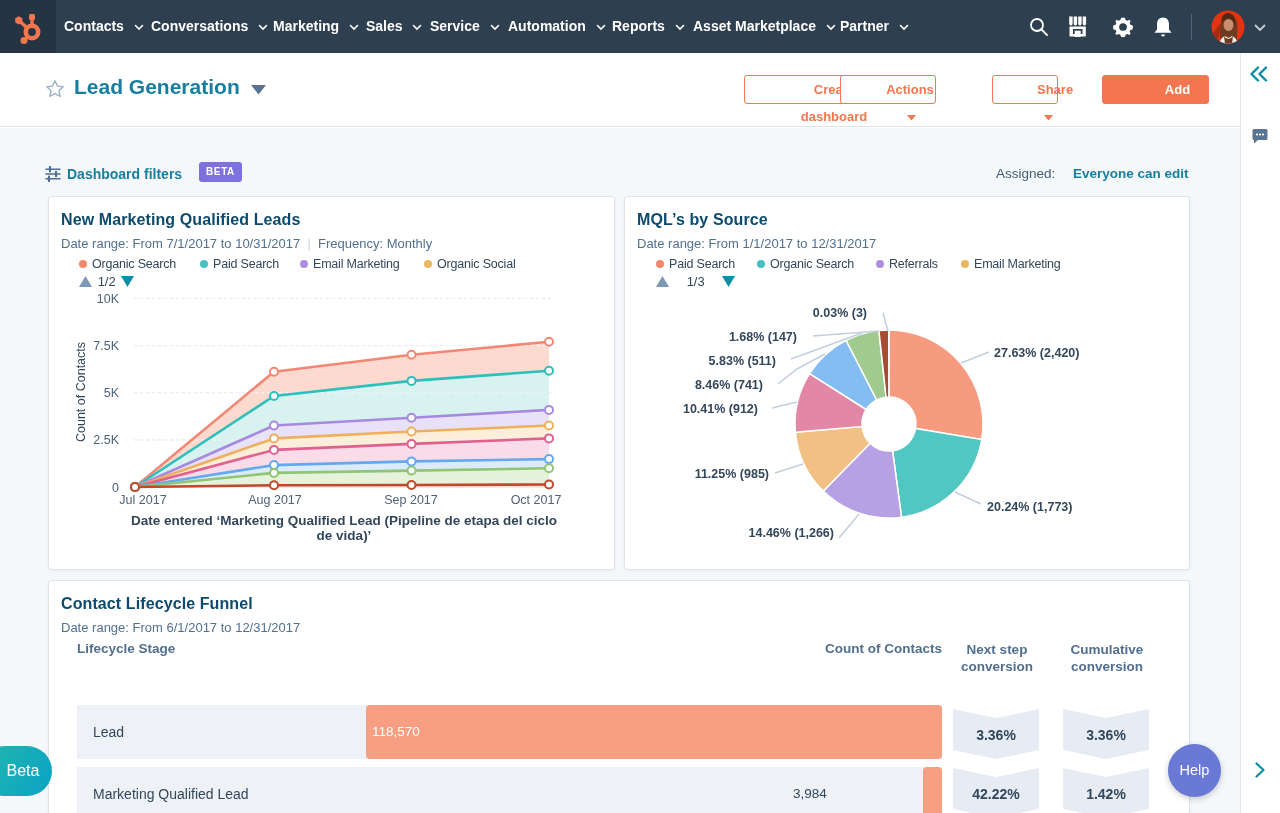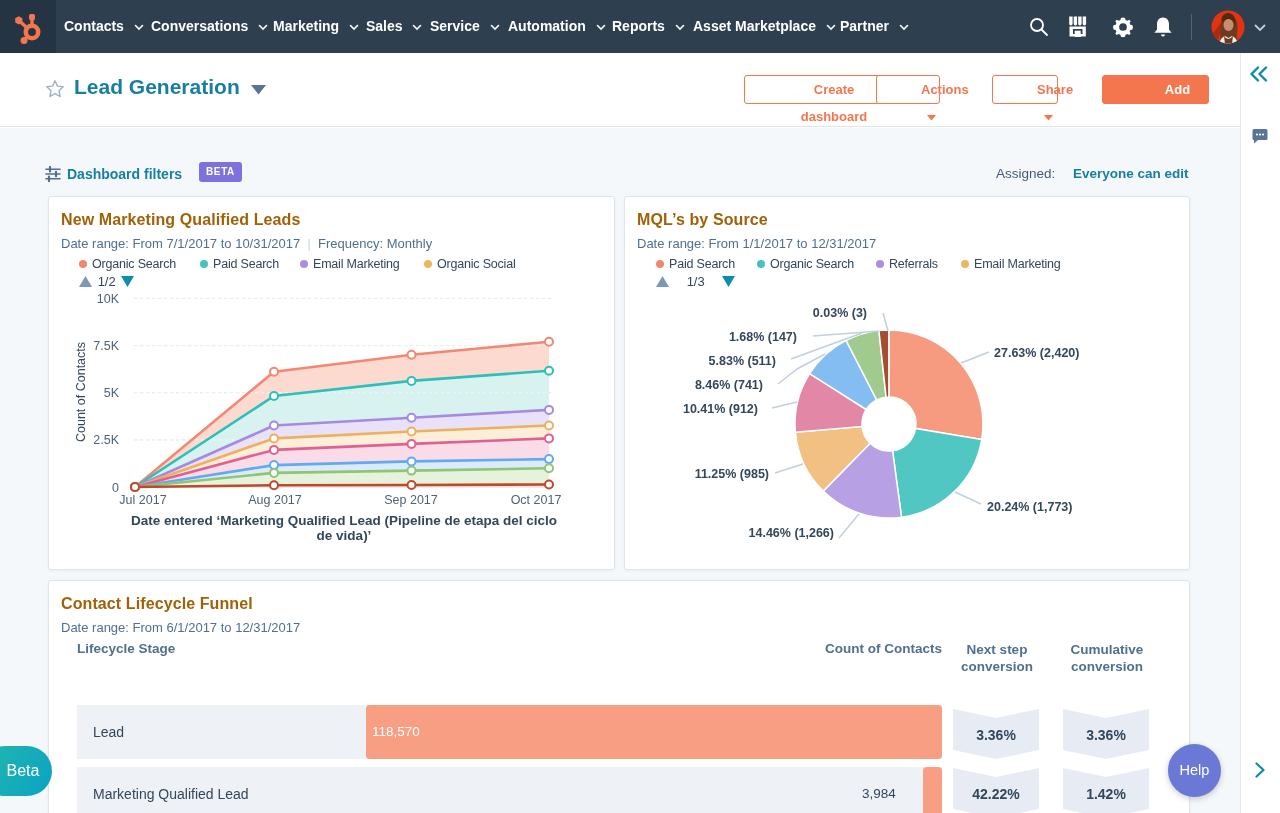--- a/index.html
+++ b/index.html
@@ -11,21 +11,21 @@
 .navitem svg { margin-left:6px; }
 
 #titlebar { position:absolute; top:53px; left:0; width:1240px; height:74px; background:#fff; border-bottom:1px solid #dfe3eb; }
 #pagetitle { position:absolute; left:74px; top:22px; font-size:21px; font-weight:bold; color:#177ea0; }
 .btn { position:absolute; top:22px; height:29px; border:1px solid #f4764e; border-radius:3px; background:#fff; color:#f4764e; font-size:13px; font-weight:700; text-align:center; line-height:27px; font-family:"Liberation Sans",sans-serif;padding-left:44px; }
 .btn.primary { background:#f4764e; color:#fff;margin-left:20px; }
 
 #main { position:absolute; top:128px; left:0; width:1240px; height:685px; background:#f5f8fa; }
 #rightpanel { position:absolute; top:53px; right:0; width:40px; height:760px; background:#fff; border-left:1px solid #e3e9f0; }
 .card { position:absolute; background:#fff; border:1px solid #dfe4ec; border-radius:3px; box-shadow:0 1px 3px rgba(45,62,80,0.06); }
-.cardtitle { position:absolute; left:12px; top:14px; font-size:16px; font-weight:bold; color:#a16207; letter-spacing:0.1px; }
+.cardtitle { position:absolute; left:12px; top:14px; font-size:16px; font-weight:bold; color:#0c4a6e; letter-spacing:0.1px; }
 .daterange { position:absolute; left:12px; font-size:13px; color:#516f90; }
 .lgd { position:absolute; top:60px; font-size:12.5px; letter-spacing:-0.2px; color:#33475b; white-space:nowrap; }
 .ldot2 { position:absolute; top:63px; width:8px; height:8px; border-radius:50%; }
 .pager { position:absolute; font-size:13px; color:#33475b; }
 .xt { position:absolute; top:296px; transform:translateX(-50%); font-size:12.5px; color:#4e6378; }
 
 .fhead { position:absolute; font-size:13.5px; font-weight:bold; color:#516f90; }
 .frow { position:absolute; background:#eef2f7; }
 .flabel { position:absolute; font-size:14px; color:#33475b; }
 .chev { position:absolute; width:86px; height:50px; background:#e7ecf4; clip-path:polygon(0 0,50% 18%,100% 0,100% 82%,50% 100%,0 82%); }
@@ -130,21 +130,21 @@
 
 <div id="titlebar">
   <svg width="20" height="20" viewBox="0 0 20 20" style="position:absolute;left:45px;top:26px">
     <path d="M10 1.8 l2.5 5.3 5.7.7 -4.2 4 1.1 5.7 -5.1-2.8 -5.1 2.8 1.1-5.7 -4.2-4 5.7-.7z" fill="none" stroke="#9cb1c8" stroke-width="1.4" stroke-linejoin="round"></path>
   </svg>
   <span id="pagetitle">Lead Generation</span>
   <svg width="15" height="10" viewBox="0 0 15 10" style="position:absolute;left:251px;top:32px">
       <path d="M0 0 h15 l-7.5 9.5z" fill="#5a7294"></path>
     </svg>
   <span class="btn" style="left:744px;width:136px">Create dashboard</span>
-  <span class="btn" style="left:876px;width:64px">Actions <svg width="9" height="6" viewBox="0 0 9 6" style="margin-left:2px">
+  <span class="btn" style="left:840px;width:96px">Actions <svg width="9" height="6" viewBox="0 0 9 6" style="margin-left:2px">
         <path d="M0 0h9L4.5 5.5z" fill="#f4764e"></path>
       </svg></span>
   <span class="btn" style="left:992px;width:66px">Share <svg width="9" height="6" viewBox="0 0 9 6" style="margin-left:2px">
         <path d="M0 0h9L4.5 5.5z" fill="#f4764e"></path>
       </svg></span>
   <span class="btn primary" style="left:1082px;width:107px">Add report <svg width="9" height="6" viewBox="0 0 9 6" style="margin-left:2px">
         <path d="M0 0h9L4.5 5.5z" fill="#fff"></path>
       </svg></span>
 </div>
 
@@ -315,21 +315,21 @@
   <div class="flabel" style="left:44px;top:143px">Lead</div>
   <div style="position:absolute;left:317px;top:124px;width:576px;height:54px;background:#f89e83;border-radius:4px"></div>
   <div style="position:absolute;left:323px;top:143px;font-size:13.5px;color:#fff">118,570</div>
   <div class="chev" style="left:904px;top:128px"></div>
   <div class="chevtxt" style="left:904px;top:146px">3.36%</div>
   <div class="chev" style="left:1014px;top:128px"></div>
   <div class="chevtxt" style="left:1014px;top:146px">3.36%</div>
 
   <div class="frow" style="left:28px;top:186px;width:865px;height:54px"></div>
   <div class="flabel" style="left:44px;top:205px">Marketing Qualified Lead</div>
-  <div style="position:absolute;left:768px;top:205px;width:124px;text-align:center;font-size:13.5px;color:#33475b">3,984</div>
+  <div style="position:absolute;left:744px;top:205px;width:124px;text-align:left;font-size:13.5px;color:#33475b">3,984</div>
   <div style="position:absolute;left:874px;top:186px;width:19px;height:54px;background:#f89e83;border-radius:4px 4px 0 0"></div>
   <div class="chev" style="left:904px;top:187px"></div>
   <div class="chevtxt" style="left:904px;top:205px">42.22%</div>
   <div class="chev" style="left:1014px;top:187px"></div>
   <div class="chevtxt" style="left:1014px;top:205px">1.42%</div>
 </div>
 
 <div style="position:absolute;left:-20px;top:746px;width:72px;height:50px;border-radius:25px;background:linear-gradient(120deg,#22b8ad,#0ba2c5);color:#fff;font-size:16px;text-align:center;line-height:50px;padding-left:14px">Beta</div>
 <div style="position:absolute;left:1168px;top:744px;width:53px;height:53px;border-radius:50%;background:#6a78d6;color:#fff;font-size:14.5px;text-align:center;line-height:53px;box-shadow:0 2px 6px rgba(0,0,0,0.2)">Help</div>
 

